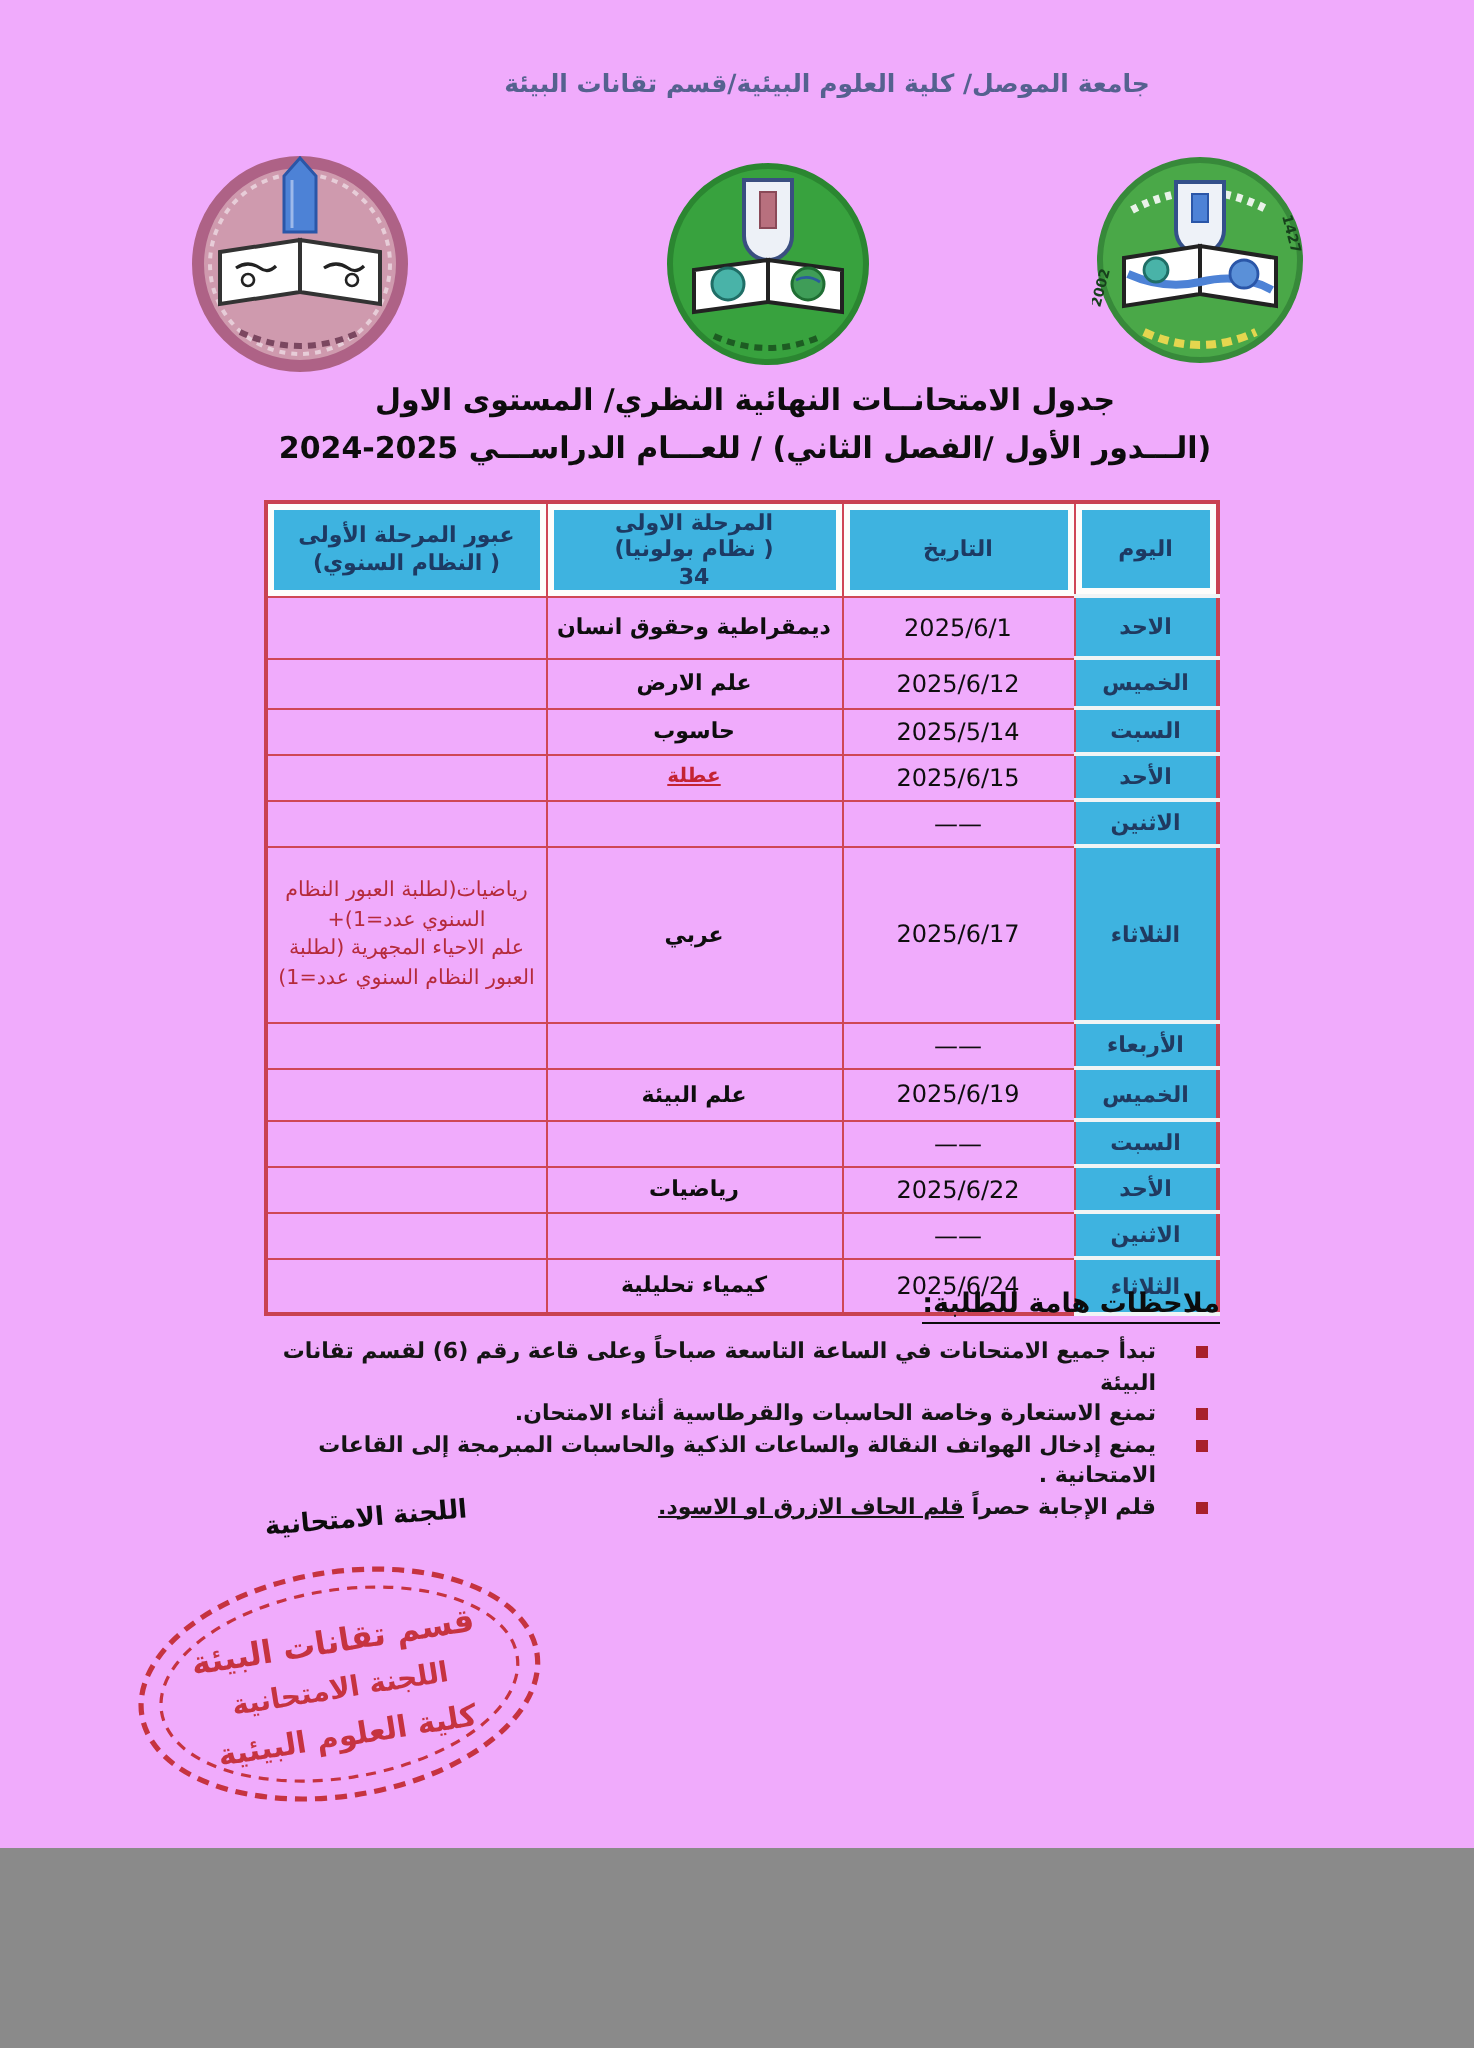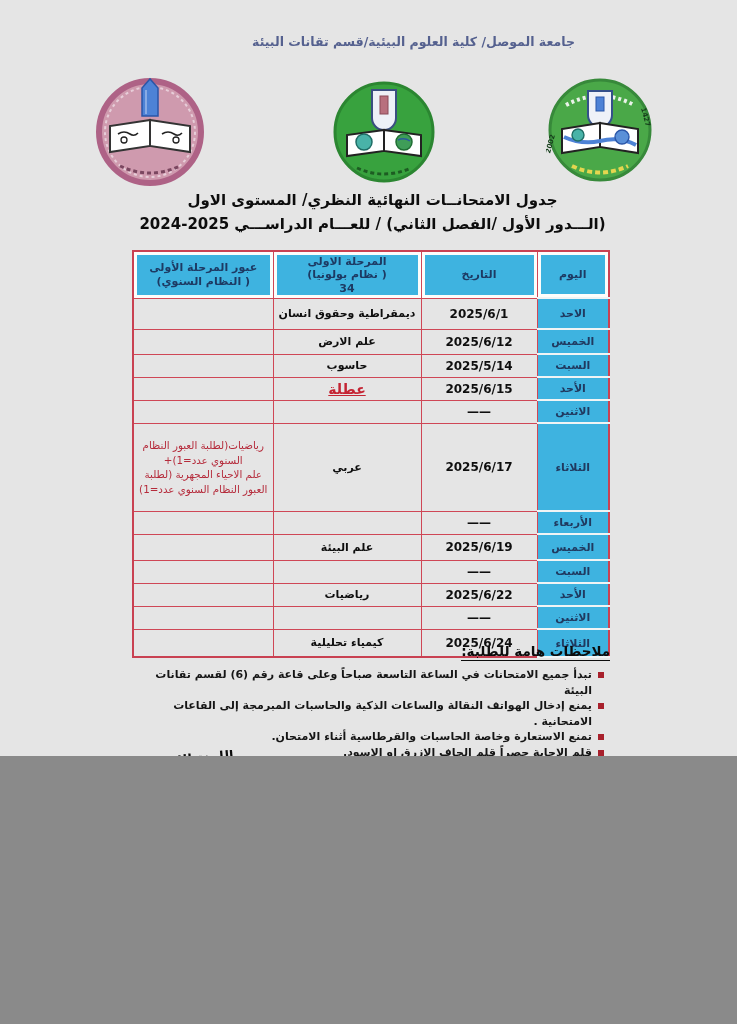--- a/index.html
+++ b/index.html
@@ -1,18 +1,18 @@
 <!DOCTYPE html>
 <html lang="ar" dir="rtl"><head>
 <meta charset="utf-8">
 <style>
   html,body{margin:0;padding:0;background:#8a8a8a;}
   .page{
-    position:relative; width:737px; height:756px; margin:0 auto;
-    background:#e5e5e5; overflow:hidden; direction:rtl;
+    position:relative; width:737px; height:924px; margin:0 auto;
+    background:#f0abfc; overflow:hidden; direction:rtl;
     font-family:"DejaVu Sans", sans-serif; color:#111;
   }
   
   .letterhead{
     position:absolute; top:34px; left:100px; right:10px;
     text-align:center; font-size:12.5px; font-weight:bold; color:#55618f;
   }
   
   .logo{position:absolute;}
   .logo-left{left:90px; top:76px;}
@@ -45,34 +45,34 @@
   .exam-table tbody tr{height:23px;}
   .exam-table tbody tr:nth-child(1){height:31px;}
   .exam-table tbody tr:nth-child(2){height:25px;}
   .exam-table tbody tr:nth-child(6){height:88px;}
   .exam-table tbody tr:nth-child(8){height:26px;}
   .exam-table tbody tr:nth-child(12){height:28px;}
   .day-cell{
     background:#3eb3e0; color:#203a60; font-size:11px; font-weight:bold;
     border-top:2.5px solid #f0f4f5 !important; border-bottom:2.5px solid #f0f4f5 !important;
   }
-  .date-cell{font-size:12px; font-weight:bold; direction:ltr; color:#0e0e0e;}
+  .date-cell{font-size:12px; font-weight:normal; direction:ltr; color:#0e0e0e;}
   .subject-cell{font-size:11px; font-weight:bold; color:#0e0e0e;}
-  .subject-cell.holiday{color:#c42433; text-decoration:underline; font-size:14px;}
+  .subject-cell.holiday{color:#c42433; text-decoration:underline; font-size:10px;}
   .crossing-cell{font-size:10px; font-weight:normal;}
   .crossing-cell.red-note{color:#b52b3b; white-space:pre-line; line-height:14.5px; font-size:10.3px;}
   
   .notes{position:absolute; top:641px; right:127px; width:486px;}
   .notes-title{
     display:inline-block; font-size:13.5px; font-weight:bold; color:#0c0c0c;
     border-bottom:1.6px solid #0c0c0c; padding-bottom:1px; margin-bottom:6px;
   }
   .notes-list{list-style:none; margin:0; padding:0 6px 0 0;}
   .notes-list li{
-    display:flex; align-items:flex-start; gap:6px;
+    display:flex; align-items:flex-start; gap:20px;
     font-size:11px; font-weight:bold; line-height:15.5px; color:#151515;
   }
   .bullet-square{
     flex:0 0 auto; width:6px; height:6px; margin-top:5px; background:#a8202c;
   }
   .note-underline{text-decoration:underline;}
   
   .committee-label{
     position:absolute; left:118px; top:752px; width:130px; text-align:center;
     font-size:13px; font-weight:bold; color:#0d0d0d; transform:rotate(-5deg);
@@ -239,25 +239,25 @@
 
   <div class="notes">
     <span class="notes-title">ملاحظات هامة للطلبة:</span>
     <ul class="notes-list">
         <li>
           <span class="bullet-square"></span>
           <span>تبدأ جميع الامتحانات في الساعة التاسعة صباحاً وعلى قاعة رقم (6) لقسم تقانات البيئة</span>
         </li>
         <li>
           <span class="bullet-square"></span>
+          <span>تمنع الاستعارة وخاصة الحاسبات والقرطاسية أثناء الامتحان.</span>
+        </li>
+        <li>
+          <span class="bullet-square"></span>
           <span>يمنع إدخال الهواتف النقالة والساعات الذكية والحاسبات المبرمجة إلى القاعات الامتحانية .</span>
-        </li>
-        <li>
-          <span class="bullet-square"></span>
-          <span>تمنع الاستعارة وخاصة الحاسبات والقرطاسية أثناء الامتحان.</span>
         </li>
         <li>
           <span class="bullet-square"></span>
           <span>قلم الإجابة حصراً <span class="note-underline">قلم الجاف الازرق او الاسود.</span></span>
         </li>
       </ul>
   </div>
 
   <div class="committee-label">اللجنة الامتحانية</div>
 

